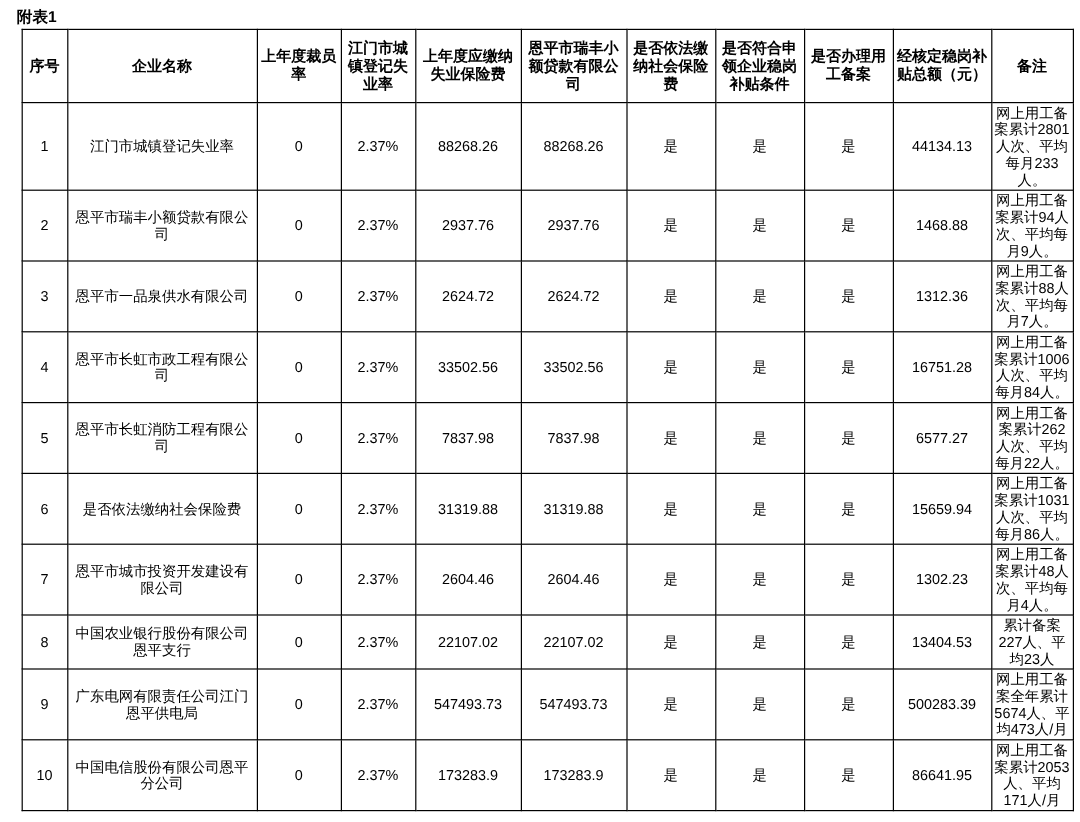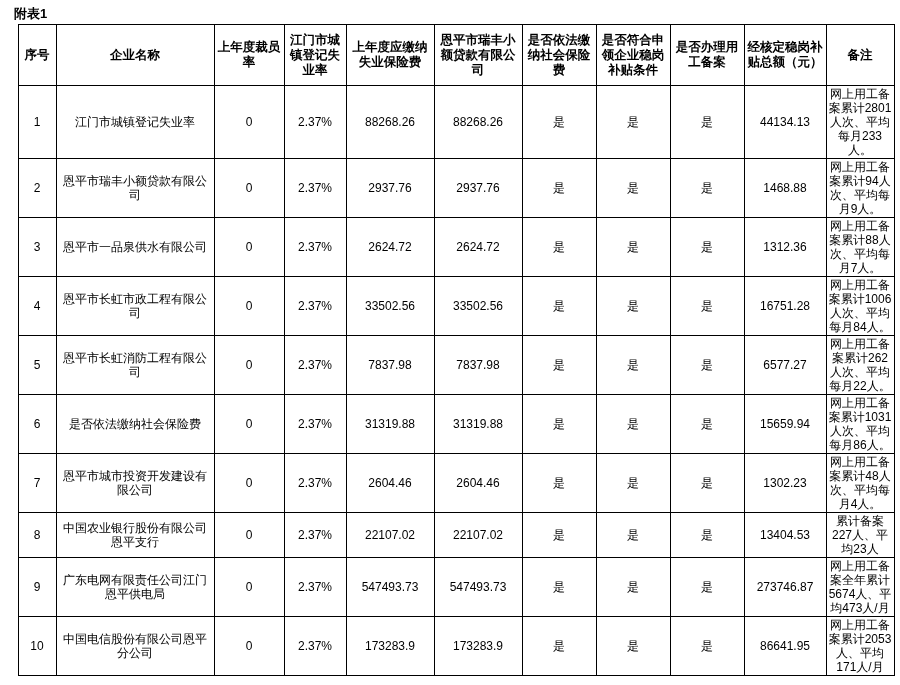--- a/index.html
+++ b/index.html
@@ -234,21 +234,21 @@
       <tr class="data-row">
         <td class="num">9</td>
         <td class="company">广东电网有限责任公司江门恩平供电局</td>
         <td class="num">0</td>
         <td class="num">2.37%</td>
         <td class="num">547493.73</td>
         <td class="num">547493.73</td>
         <td>是</td>
         <td>是</td>
         <td>是</td>
-        <td class="num">273746.87</td>
+        <td class="num">500283.39</td>
         <td class="remark">网上用工备案全年累计5674人、平均473人/月</td>
       </tr>
       <tr class="data-row">
         <td class="num">10</td>
         <td class="company">中国电信股份有限公司恩平分公司</td>
         <td class="num">0</td>
         <td class="num">2.37%</td>
         <td class="num">173283.9</td>
         <td class="num">173283.9</td>
         <td>是</td>

